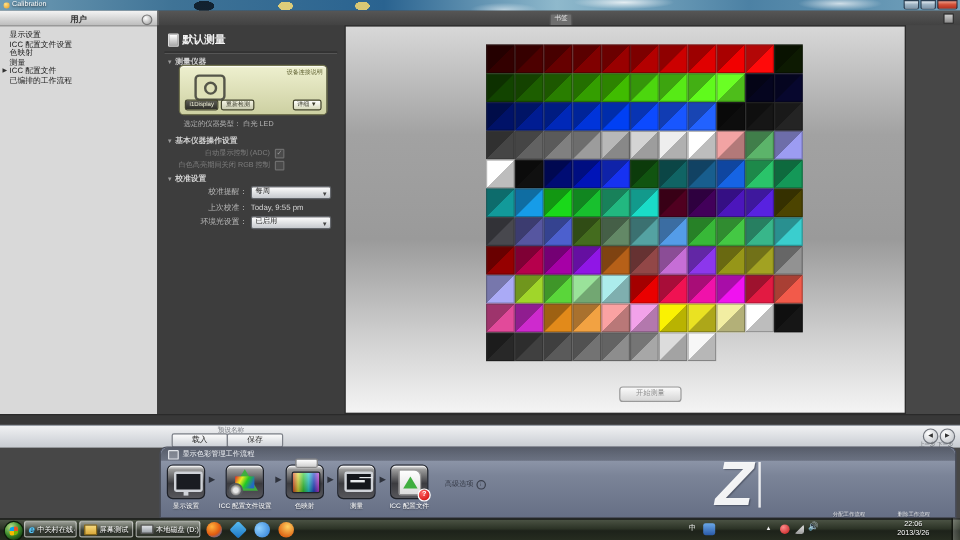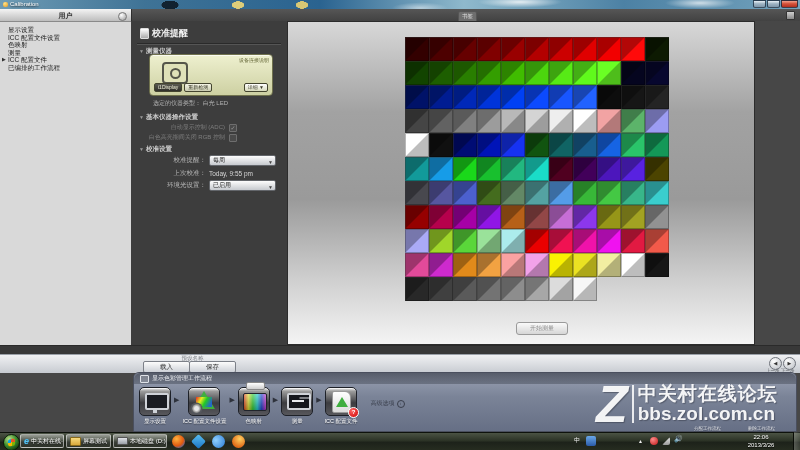--- a/index.html
+++ b/index.html
@@ -171,21 +171,21 @@
       <div class="sideitem">色映射</div>
       <div class="sideitem">测量</div>
       <div class="sideitem"><span class="mark">▶</span><span>ICC 配置文件</span></div>
       <div class="sideitem">已编排的工作流程</div>
     </div>
   </div>
 
   <div class="ab panel">
     <div class="ab ptitle">
       <span class="ico"></span>
-      <span>校准提醒</span>
+      <span>默认测量</span>
     </div>
     <div class="ab pdiv"></div>
 
     <div class="ab sect" style="left:8px;top:26px;"><span class="tri">▼</span><span>测量仪器</span></div>
     <div class="ab devbox">
       <div class="ab devlink">设备连接说明</div>
       <div class="ab devico"></div>
       <div class="ab devbtns">
         <span class="devbtn dark">i1Display</span>
         <span class="devbtn lite">重新检测</span>
@@ -422,24 +422,20 @@
         <span class="oico">i</span>
       </div>
     </div>
   </div>
   <div class="ab wftiny" style="left:694px;">分配工作流程</div>
   <div class="ab wftiny" style="left:748px;">删除工作流程</div>
 
   <div class="ab wm">
     <span class="z">Z</span>
     <span class="bar"></span>
-    <span>
-        <span class="l1" style="display:block;">中关村在线论坛</span>
-    <span class="l2" style="display:block;">bbs.zol.com.cn</span>
-      </span>
   </div>
 
   <div class="ab taskbar"></div>
   <div class="ab orb"></div>
   <div class="ab tbtn" style="left:20px;width:44px;">
     <span class="ie-e">e</span>
       <span>中关村在线·大...</span>
   </div>
   <div class="ab tbtn" style="left:66px;width:45px;">
     <span class="tfolder"></span>

